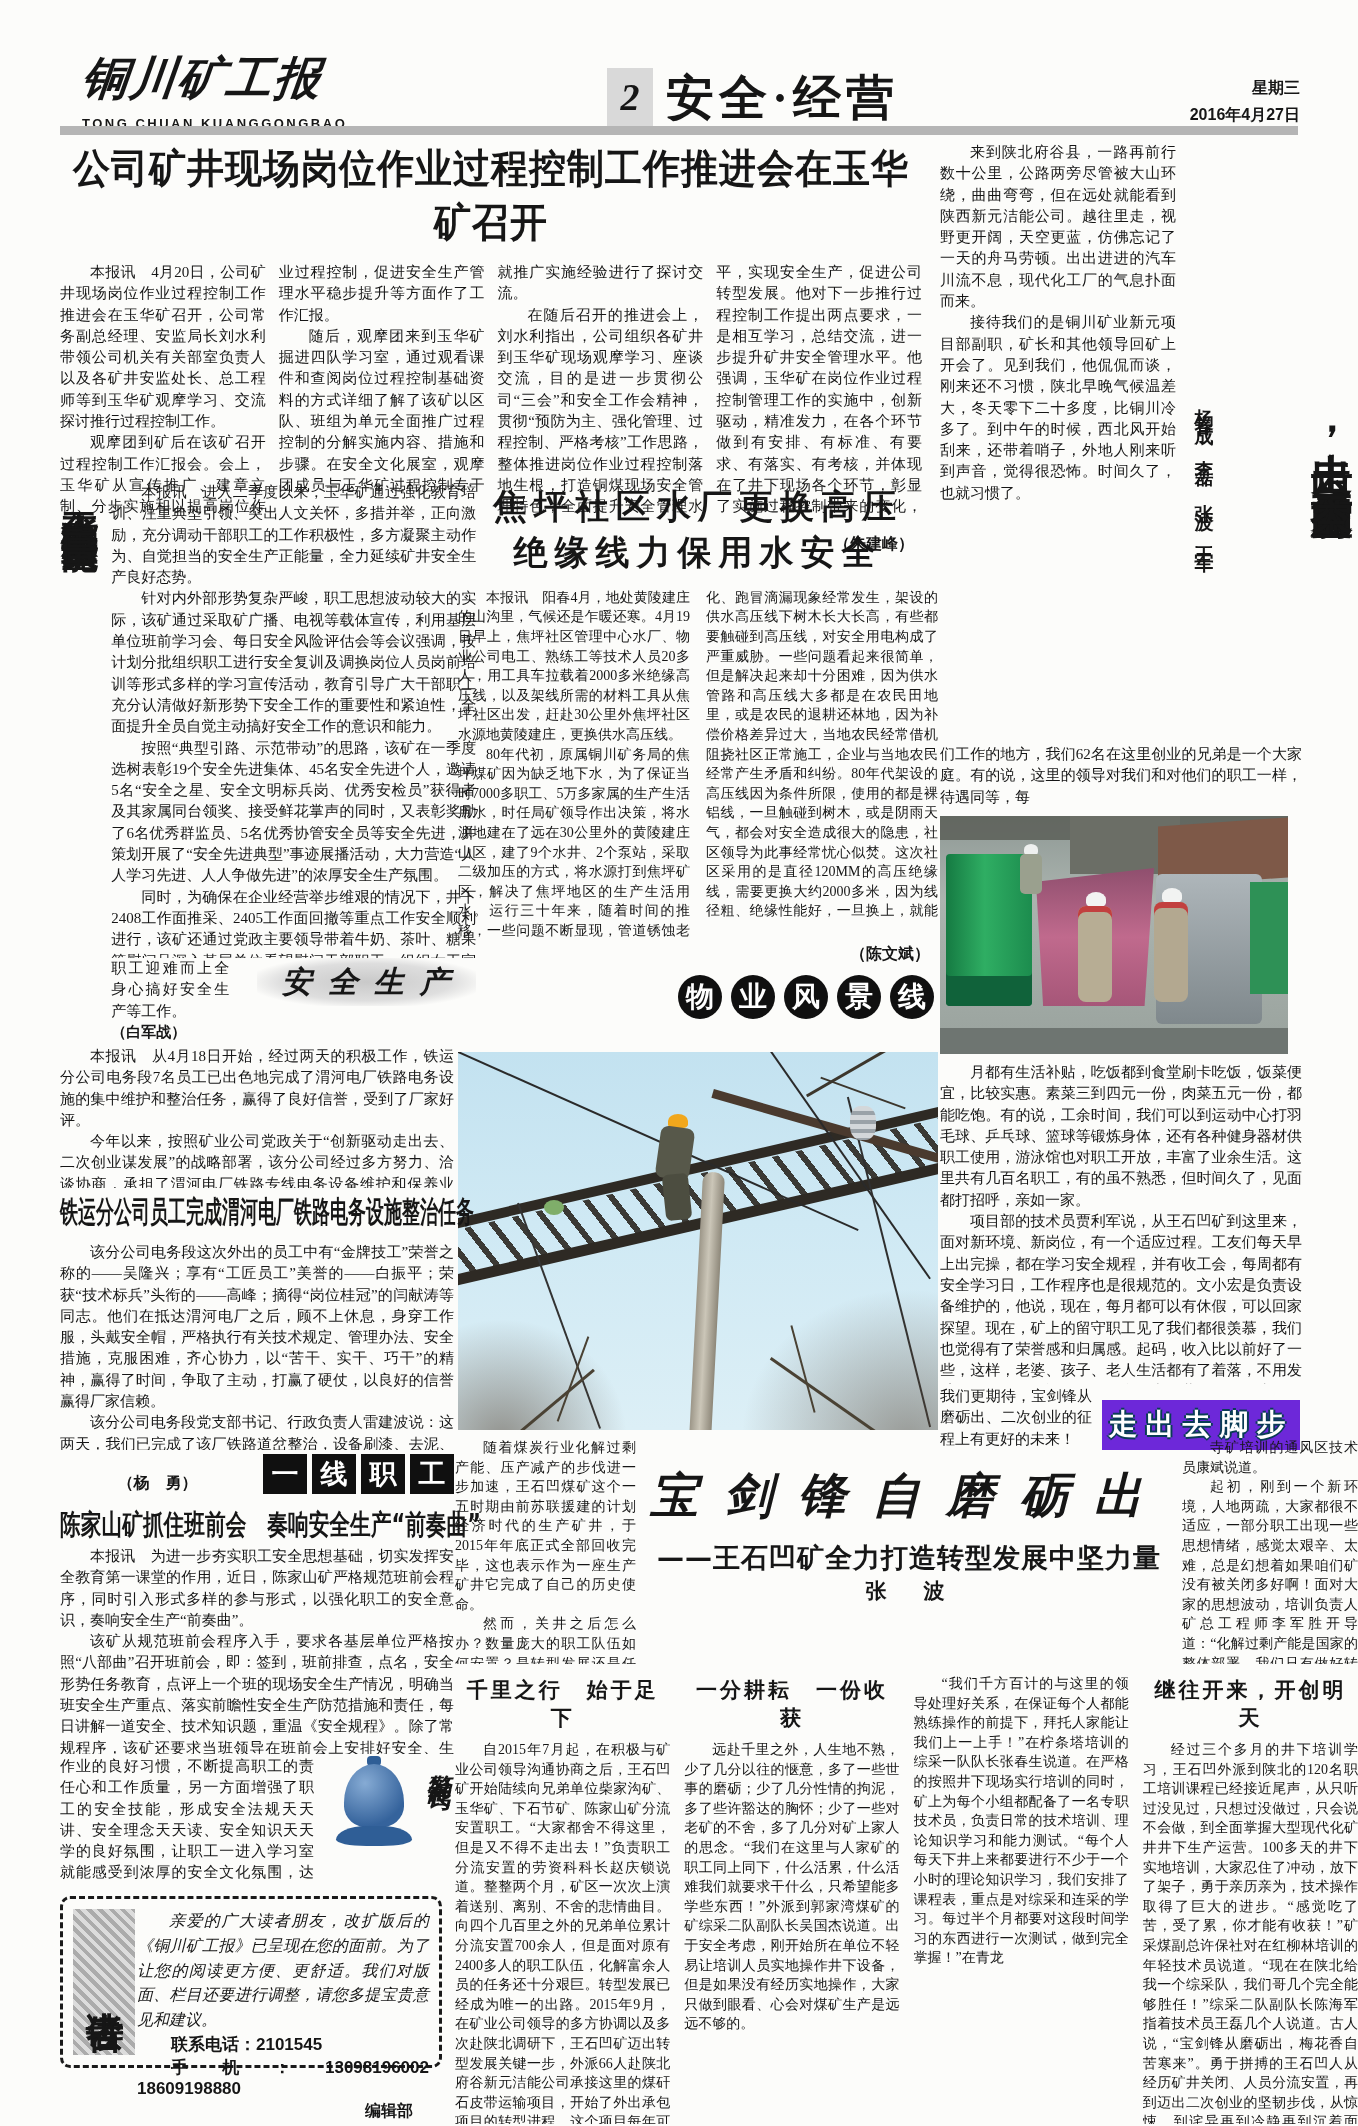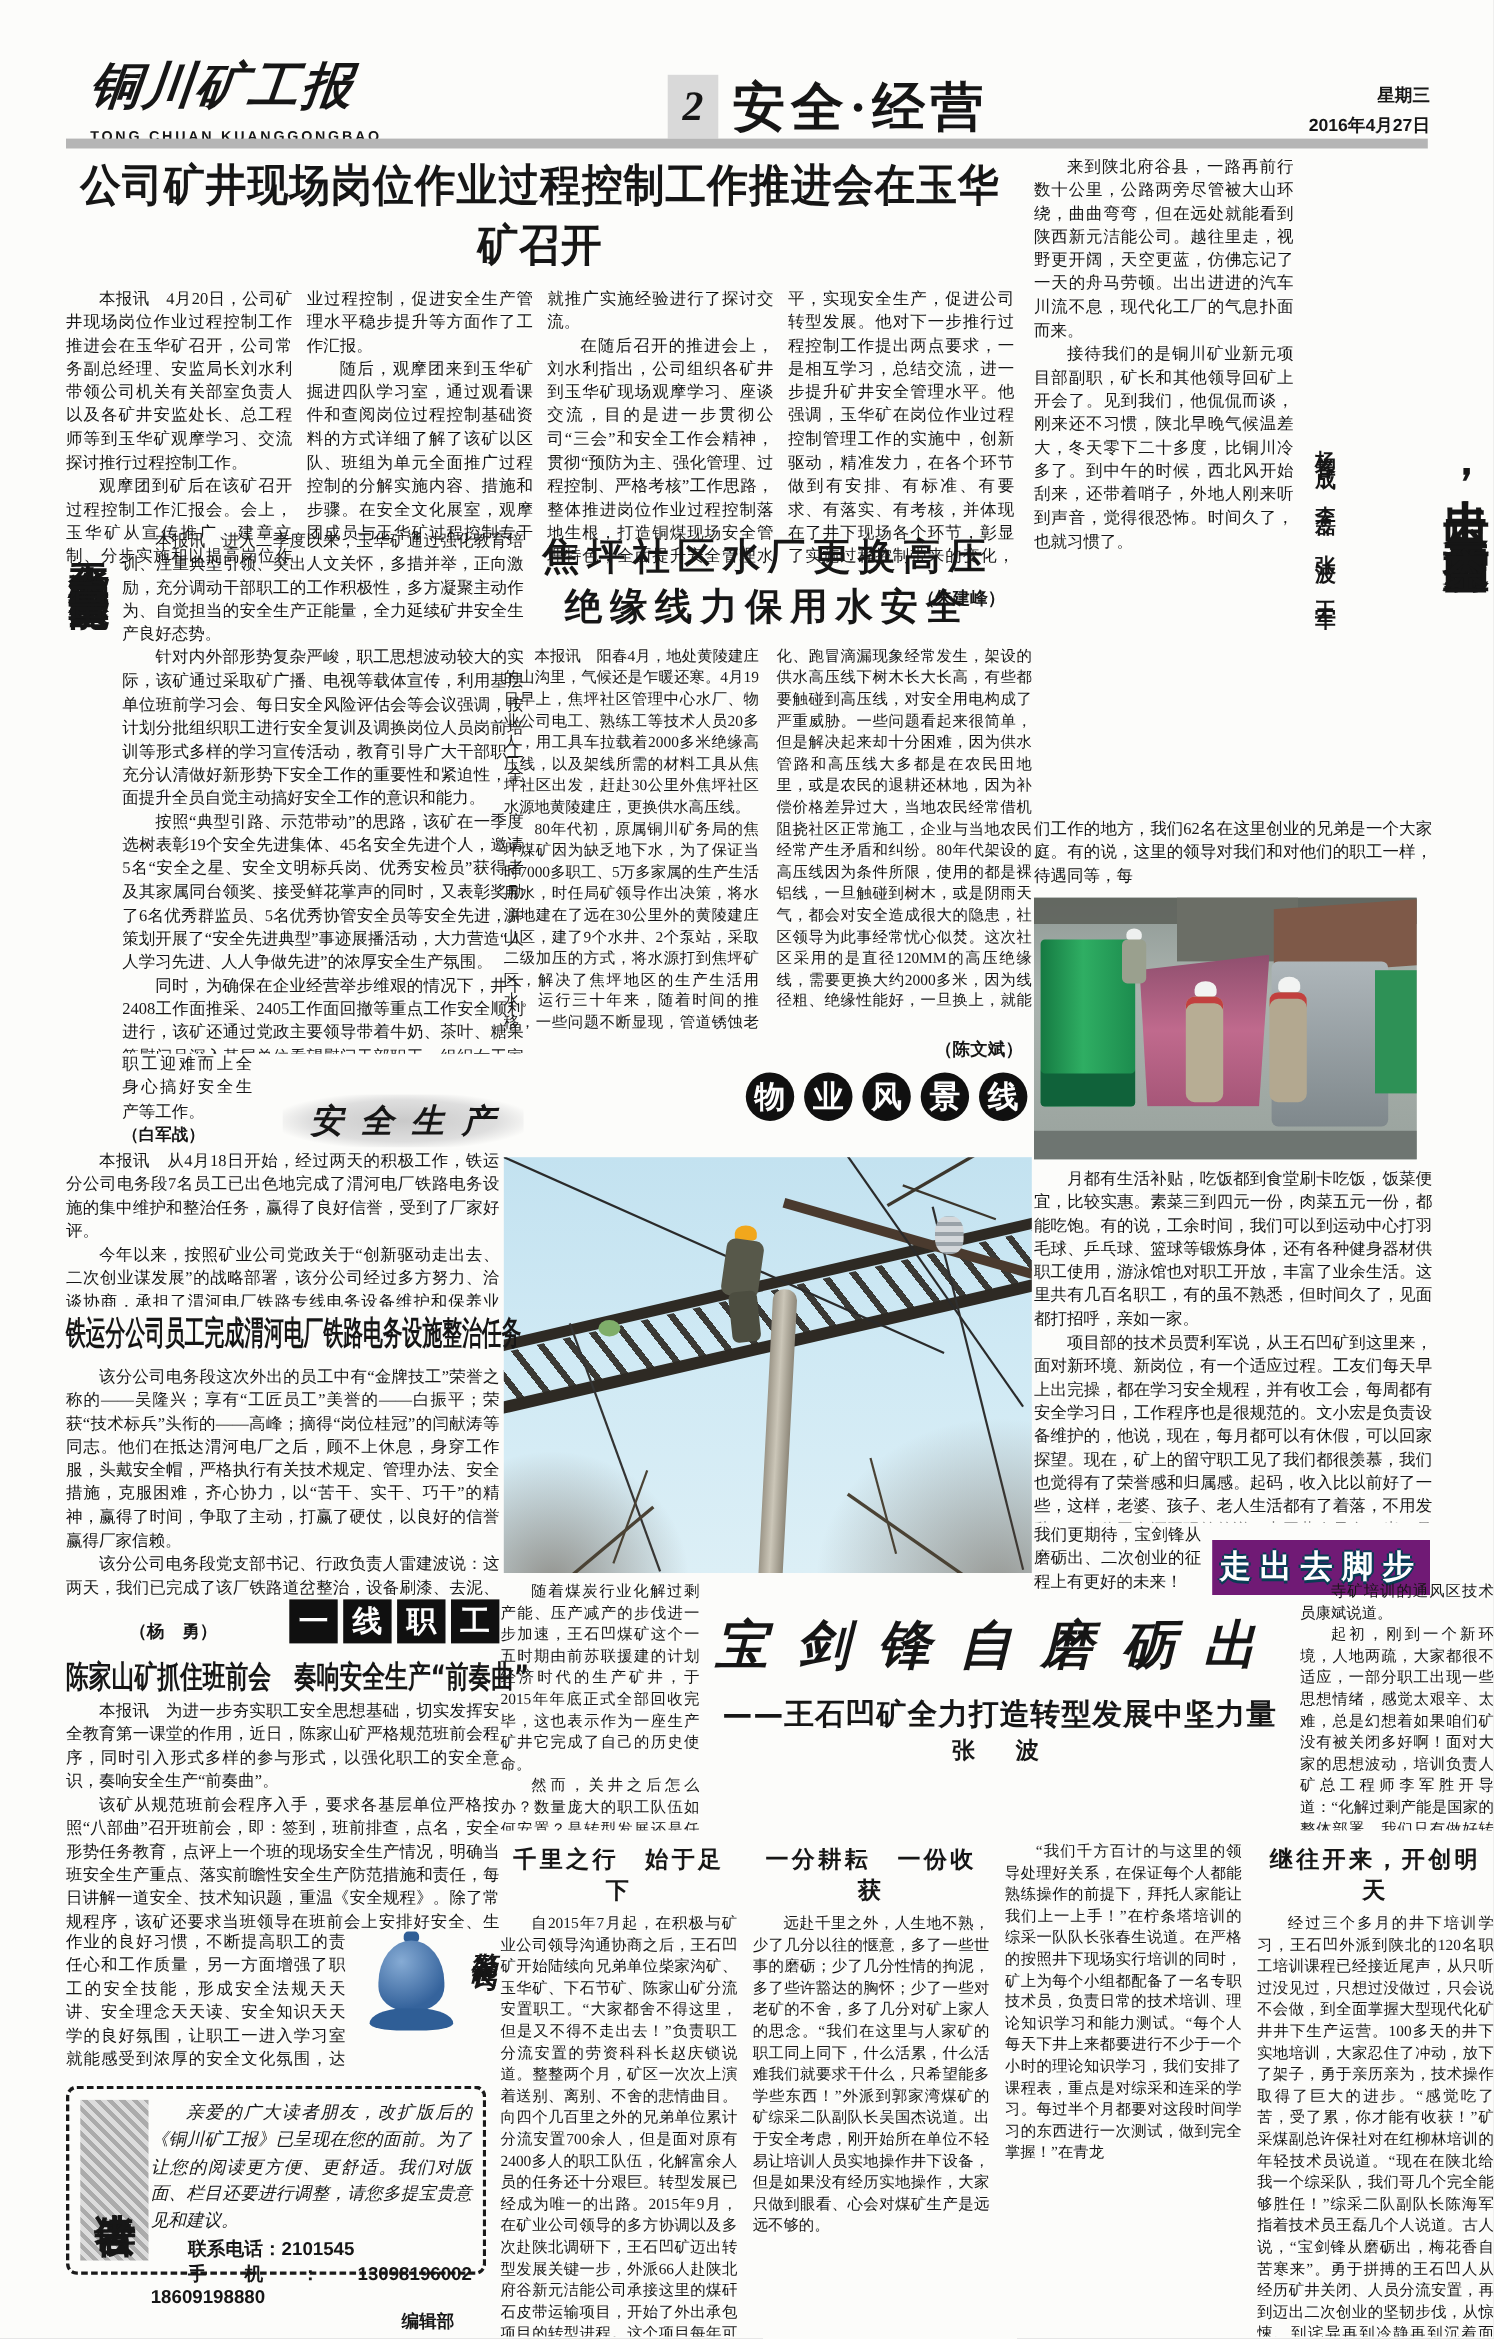--- a/index.html
+++ b/index.html
@@ -24,21 +24,21 @@
   
   .a1-title{font:900 37px "DejaVu Sans","Liberation Sans",sans-serif;text-align:center;letter-spacing:1px;transform:scaleY(1.08);}
   .a1-cols{margin-top:16px;height:272px;column-count:4;column-gap:13px;column-fill:auto;}
   
   .vert{writing-mode:vertical-rl;text-orientation:upright;}
   .a6-top{display:flex;height:598px;}
   .a6-col1{width:236px;overflow:hidden;}
   .a6-authors{width:42px;font:700 19px "DejaVu Sans",sans-serif;letter-spacing:8px;padding-top:252px;}
   .a6-vtitle{flex:1;font:900 42px "Liberation Serif","DejaVu Serif",serif;line-height:1.25;text-align:start;
              display:flex;justify-content:center;}
-  .badge{width:198px;height:50px;background:#701a75;display:flex;align-items:center;justify-content:center;
+  .badge{width:198px;height:50px;background:#6d28d9;display:flex;align-items:center;justify-content:center;
          font:900 29px "DejaVu Sans",sans-serif;color:#fff;letter-spacing:8px;
          text-shadow:-2px 0 #0a3c55,2px 0 #0a3c55,0 -2px #0a3c55,0 2px #0a3c55;}
   
   .a2{display:flex;gap:12px;}
   .a2-vtitle{width:62px;font:900 37px "Liberation Serif","DejaVu Serif",serif;line-height:1.06;letter-spacing:2px;}
   .stamp{width:205px;height:48px;display:flex;align-items:center;justify-content:center;
          background:radial-gradient(ellipse at center,#c9c9c9 0%,#dedede 55%,rgba(255,255,255,0) 78%);
          font:italic 900 30px "Liberation Serif",serif;letter-spacing:16px;padding-left:14px;}
   
   .a3-title{font:700 34px "DejaVu Sans","Liberation Sans",sans-serif;letter-spacing:7px;text-align:center;line-height:1.35;}
@@ -164,21 +164,21 @@
   <div class="abs a2" style="left:60px;top:482px;width:394px;height:560px;">
     <div class="a2-vtitle vert">玉华矿正向激励凝聚安全正能量</div>
     <div style="flex:1;">
       <div class="bodytext hide" style="height:476px;">
 
       <p>本报讯　进入二季度以来，玉华矿通过强化教育培训、注重典型引领、突出人文关怀，多措并举，正向激励，充分调动干部职工的工作积极性，多方凝聚主动作为、自觉担当的安全生产正能量，全力延续矿井安全生产良好态势。</p>
           <p>针对内外部形势复杂严峻，职工思想波动较大的实际，该矿通过采取矿广播、电视等载体宣传，利用基层单位班前学习会、每日安全风险评估会等会议强调，按计划分批组织职工进行安全复训及调换岗位人员岗前培训等形式多样的学习宣传活动，教育引导广大干部职工充分认清做好新形势下安全工作的重要性和紧迫性，全面提升全员自觉主动搞好安全工作的意识和能力。</p>
           <p>按照“典型引路、示范带动”的思路，该矿在一季度选树表彰19个安全先进集体、45名安全先进个人，邀请5名“安全之星、安全文明标兵岗、优秀安检员”获得者及其家属同台领奖、接受鲜花掌声的同时，又表彰奖励了6名优秀群监员、5名优秀协管安全员等安全先进，并策划开展了“安全先进典型”事迹展播活动，大力营造“人人学习先进、人人争做先进”的浓厚安全生产氛围。</p>
           <p>同时，为确保在企业经营举步维艰的情况下，井下2408工作面推采、2405工作面回撤等重点工作安全顺利进行，该矿还通过党政主要领导带着牛奶、茶叶、糖果等慰问品深入基层单位看望慰问干部职工，组织女工家属安全协管员走进职工家庭开展“叮嘱安全、亲情帮教”以及深入区队班前会开展“夫妻联保、幸福千家”等活动，勉励激励干部</p>
         </div>
-      <div style="display:flex;align-items:flex-end;gap:28px;">
+      <div style="display:flex;gap:28px;">
         <div class="bodytext" style="width:118px;">
           <p style="text-indent:0;">职工迎难而上全身心搞好安全生产等工作。</p>
           <p class="byline" style="text-align:left;">（白军战）</p>
         </div>
         <div class="stamp">安全生产</div>
       </div>
     </div>
   </div>
 
   <div class="abs" style="left:458px;top:484px;width:480px;height:562px;">

